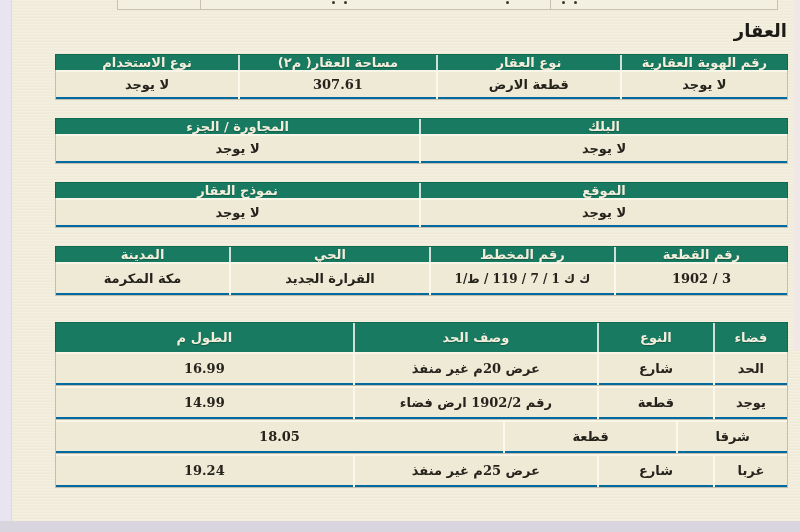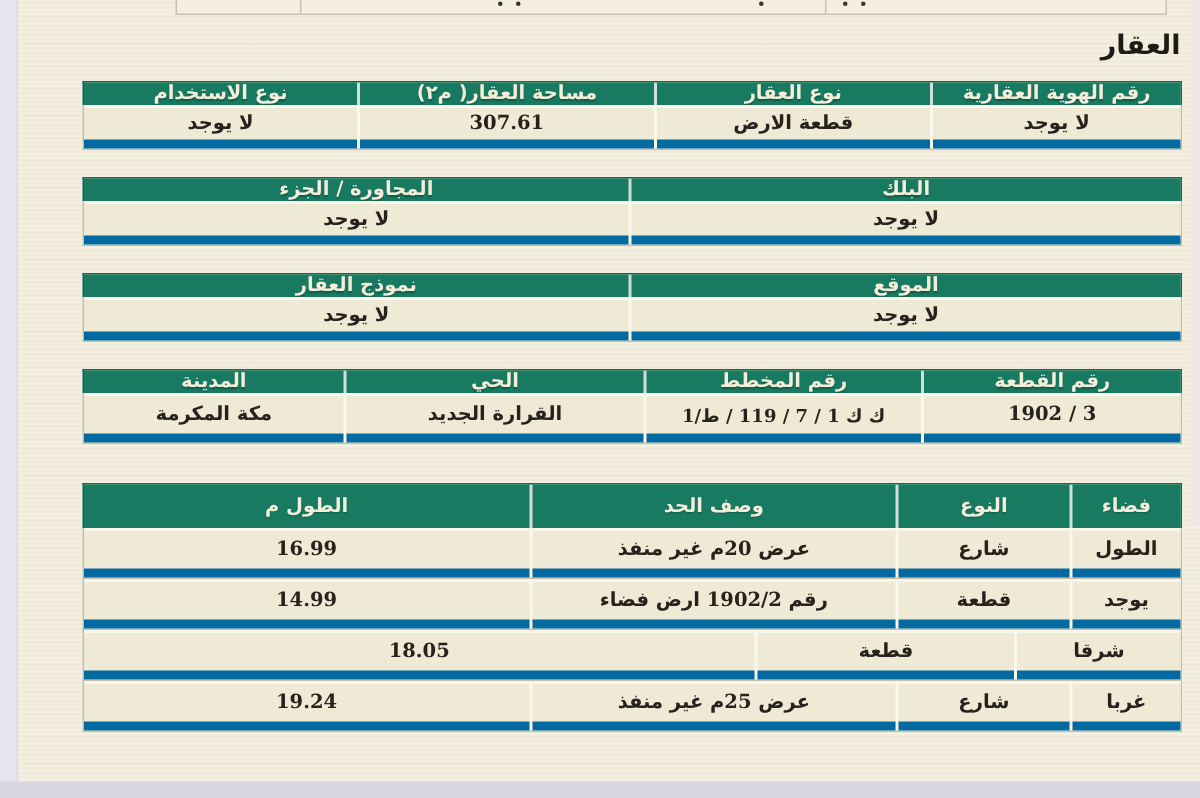--- a/index.html
+++ b/index.html
@@ -58,21 +58,21 @@
     background:#177a61;
     color:#f3eedb;
     font-size:13px;
     text-shadow:0 1px 1px rgba(0,0,0,0.25);
   }
   .vcell{
     background:#efead6;
     color:#26231d;
     font-size:13px;
     border-top:2px solid #f9f5e7;
-    border-bottom:6px solid #0369a1;
+    border-bottom:2px solid #0369a1;
     font-family:"DejaVu Serif","DejaVu Sans",serif;
   }
   .num{direction:ltr;}
 
   .watermark{
     position:absolute;left:308px;top:40px;width:180px;
     text-align:center;pointer-events:none;z-index:5;
   }
   .wm-logo{
     font-size:58px;line-height:72px;font-weight:bold;
@@ -158,21 +158,21 @@
   </div>
 
   <div class="tbl" style="top:322px">
     <div class="trow thead" style="height:30px">
       <div class="cell hcell" style="flex:73">فضاء</div>
       <div class="cell hcell" style="flex:115">النوع</div>
       <div class="cell hcell" style="flex:245">وصف الحد</div>
       <div class="cell hcell" style="flex:300">الطول م</div>
     </div>
     <div class="trow tbody" style="height:34px">
-      <div class="cell vcell" style="flex:73">الطول</div>
+      <div class="cell vcell" style="flex:73">الحد</div>
       <div class="cell vcell" style="flex:115">شارع</div>
       <div class="cell vcell" style="flex:245">عرض 20م غير منفذ</div>
       <div class="cell vcell num" style="flex:300">16.99</div>
     </div>
     <div class="trow tbody" style="height:34px">
       <div class="cell vcell" style="flex:73">يوجد</div>
       <div class="cell vcell" style="flex:115">قطعة</div>
       <div class="cell vcell" style="flex:245">رقم 1902/2 ارض فضاء</div>
       <div class="cell vcell num" style="flex:300">14.99</div>
     </div>

